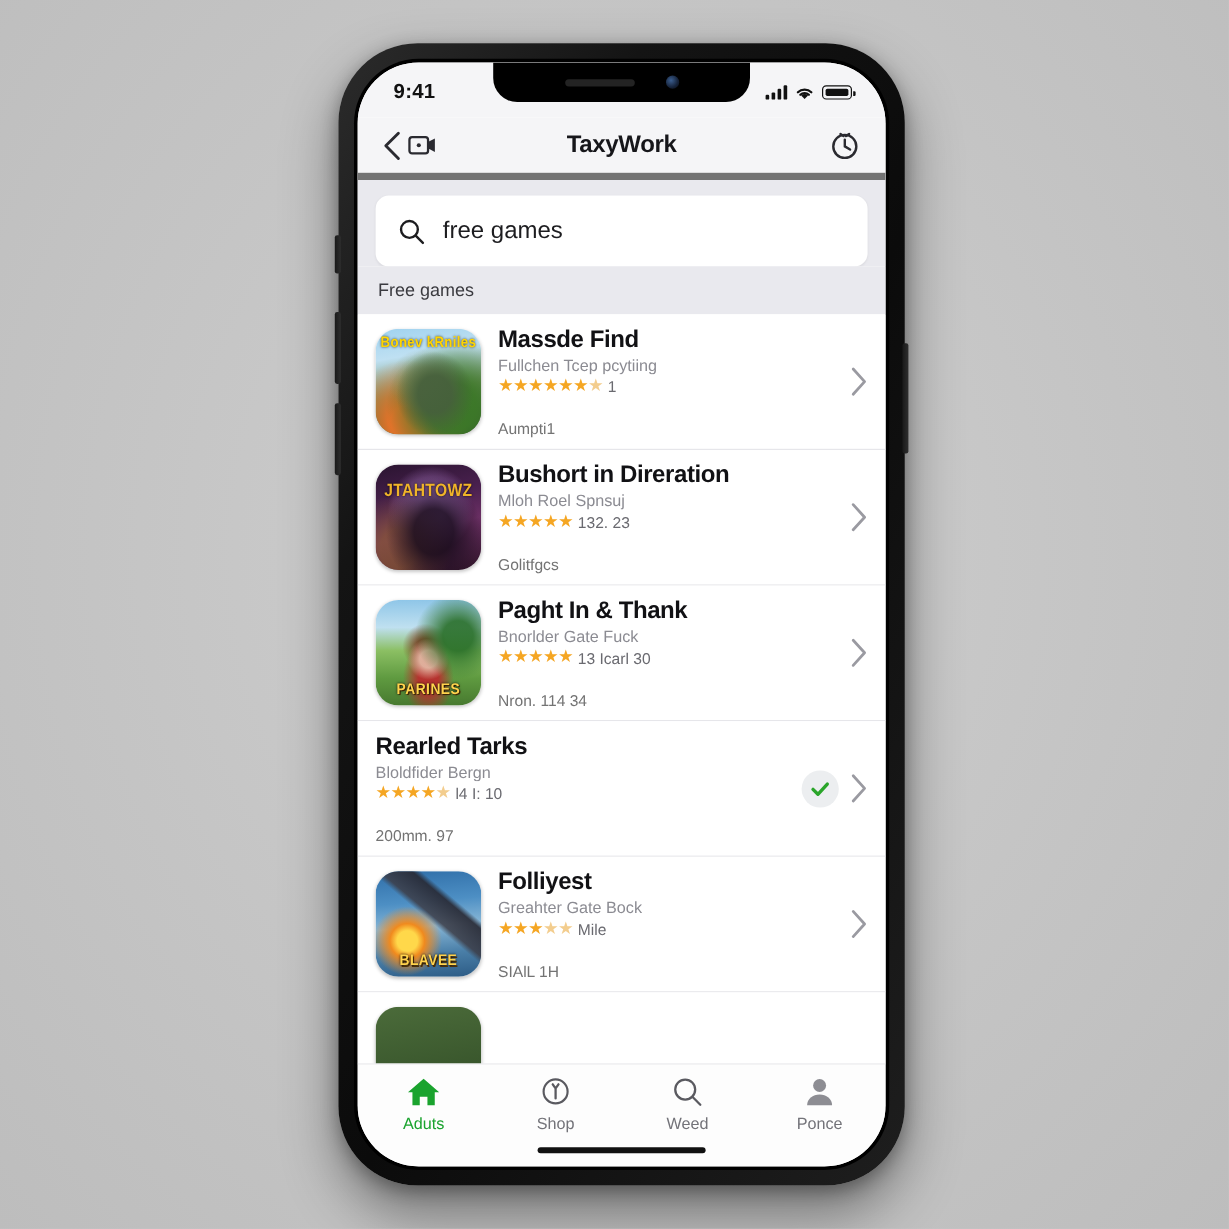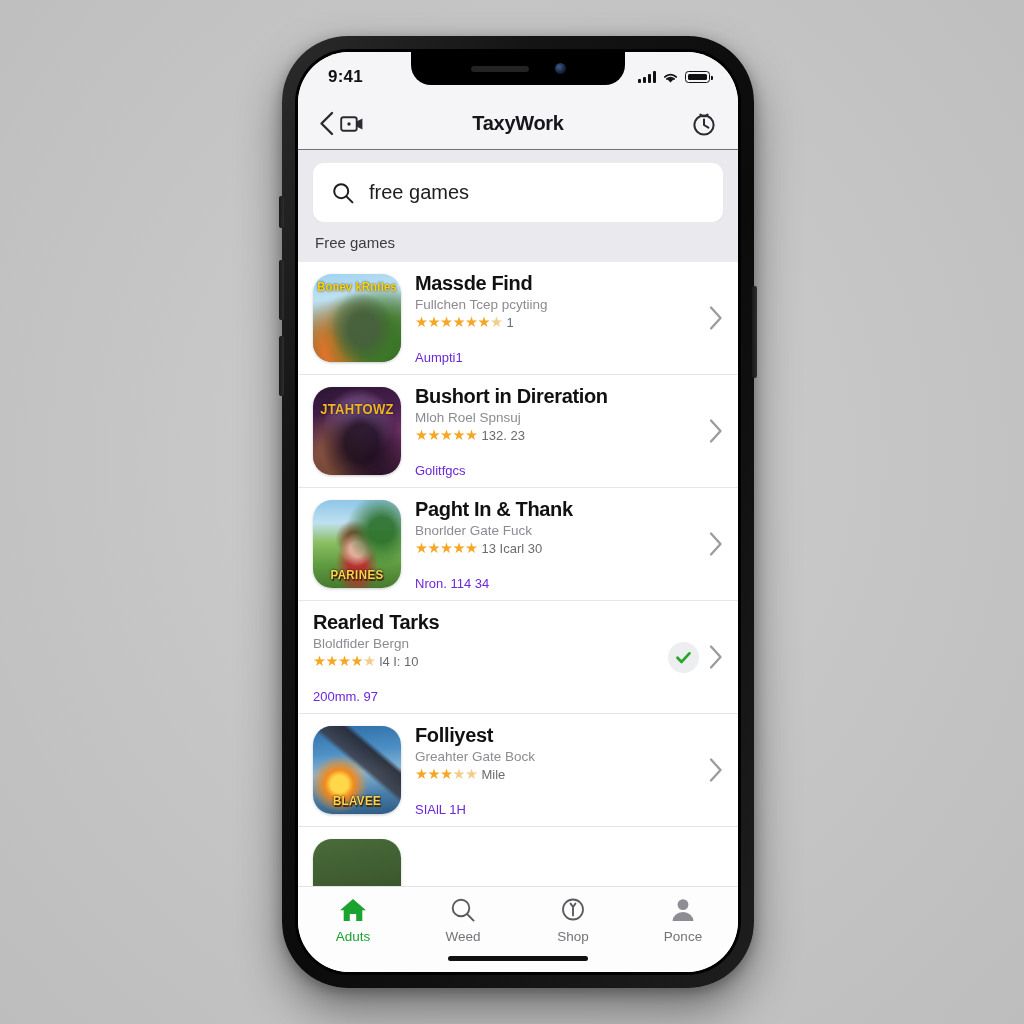--- a/index.html
+++ b/index.html
@@ -104,21 +104,21 @@
   .battery::after {
     content:""; position: absolute; right: -3.6px; top: 3.6px;
     width: 2px; height: 4px; background: #111; border-radius: 0 1px 1px 0;
   }
   .battery span { display:block; height: 100%; width: 100%; background: #111; border-radius: 1.5px; }
 
   
   .navbar {
     height: 52px;
     background: #f5f5f7;
-    border-bottom: 1px solid #737373;
+    border-bottom: 6px solid #737373;
     display: flex; align-items: center;
     padding: 0 20px;
     flex: 0 0 auto;
     position: relative;
   }
   .nav-left { display: flex; align-items: center; gap: 5px; }
   .nav-title {
     position: absolute; left: 0; right: 0;
     text-align: center;
     font-size: 20px; font-weight: bold; color: #16161a;
@@ -202,21 +202,21 @@
   .app-sub {
     font-size: 13.5px; color: #8b8b92;
     margin-bottom: 3px;
     white-space: nowrap; overflow: hidden;
   }
   .rating-line { display: flex; align-items: center; gap: 4px; }
   .stars { display: flex; gap: 0px; font-size: 14.5px; line-height: 1; letter-spacing: -.5px; }
   .stars .f { color: #f5a623; }
   .stars .e { color: #f3cd8e; }
   .rating-count { font-size: 13px; color: #6a6a70; }
-  .app-meta { font-size: 13px; color: #6d28d9; margin-top: 20px; }
+  .app-meta { font-size: 13px; color: #737373; margin-top: 20px; }
   .row-right { display: flex; align-items: center; gap: 9px; flex: 0 0 auto; }
   .check-badge {
     width: 31px; height: 31px; border-radius: 50%;
     background: #eceef0;
     display: flex; align-items: center; justify-content: center;
   }
   .chev { color: #9a9aa1; }
 
   
   .tabbar {
@@ -463,31 +463,31 @@
 
       <div class="tabbar">
         <div class="tab active">
           <svg width="30" height="28" viewBox="0 0 30 28">
             <path d="M15 3 L28 14.2 L24.3 14.2 L24.3 25 L18.2 25 L18.2 18 L11.8 18 L11.8 25 L5.7 25 L5.7 14.2 L2 14.2 Z" fill="#1aa32e"></path>
           </svg>
           <span class="tab-label">Aduts</span>
         </div>
         <div class="tab">
           <svg width="30" height="28" viewBox="0 0 30 28">
+            <circle cx="15" cy="13.5" r="10" stroke="#5a5a60" stroke-width="1.8" fill="none"></circle>
+            <path d="M12.6 7.6 L15 11 L17.4 7.6 M15 11 L15 19.4" stroke="#5a5a60" stroke-width="1.9" fill="none" stroke-linecap="round" stroke-linejoin="round"></path>
+          </svg>
+          <span class="tab-label">Shop</span>
+        </div>
+        <div class="tab">
+          <svg width="30" height="28" viewBox="0 0 30 28">
             <circle cx="13" cy="12" r="8.3" stroke="#5a5a60" stroke-width="1.9" fill="none"></circle>
             <path d="M19 18 L25.6 24.6" stroke="#5a5a60" stroke-width="1.9" stroke-linecap="round"></path>
           </svg>
           <span class="tab-label">Weed</span>
-        </div>
-        <div class="tab">
-          <svg width="30" height="28" viewBox="0 0 30 28">
-            <circle cx="15" cy="13.5" r="10" stroke="#5a5a60" stroke-width="1.8" fill="none"></circle>
-            <path d="M12.6 7.6 L15 11 L17.4 7.6 M15 11 L15 19.4" stroke="#5a5a60" stroke-width="1.9" fill="none" stroke-linecap="round" stroke-linejoin="round"></path>
-          </svg>
-          <span class="tab-label">Shop</span>
         </div>
         <div class="tab">
           <svg width="30" height="28" viewBox="0 0 30 28">
             <circle cx="15" cy="8.6" r="5.4" fill="#8d8d93"></circle>
             <path d="M4.6 25 a10.4 9 0 0 1 20.8 0 Z" fill="#8d8d93"></path>
           </svg>
           <span class="tab-label">Ponce</span>
         </div>
       </div>
 

